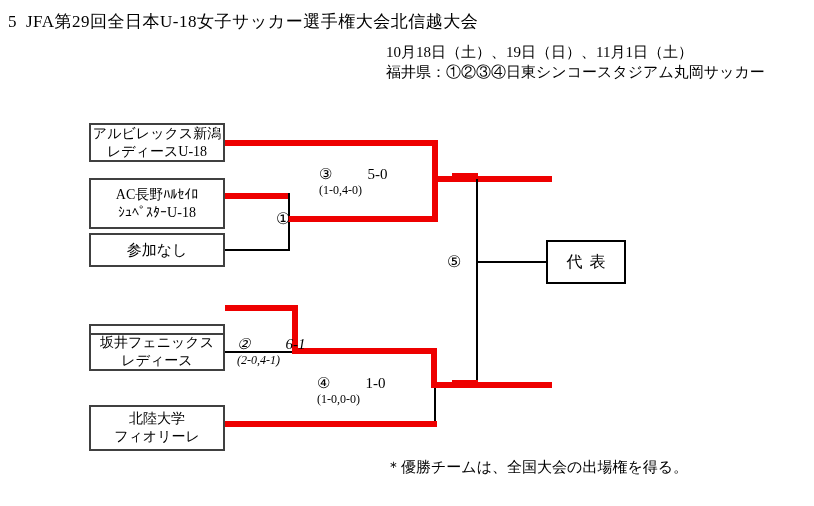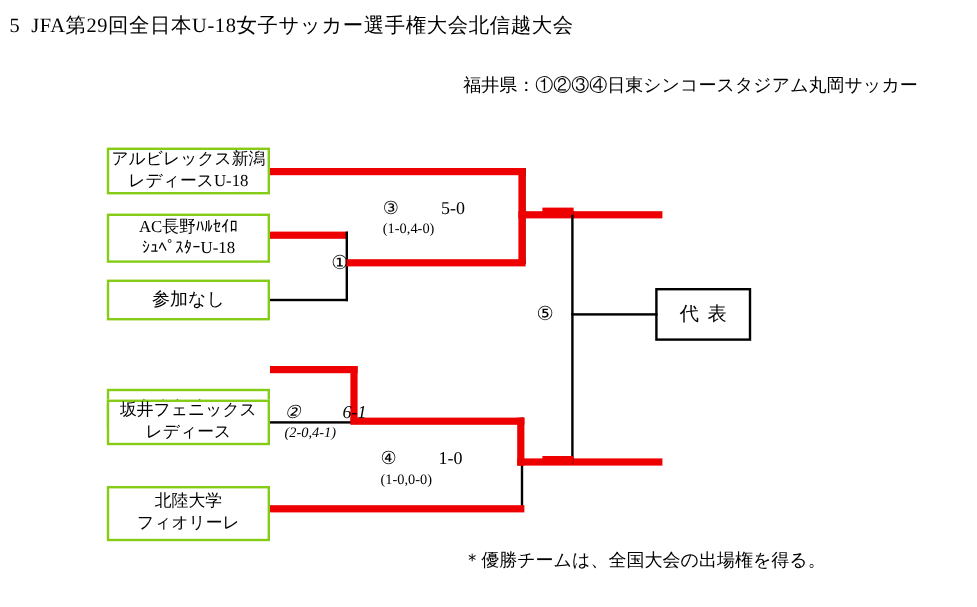--- a/index.html
+++ b/index.html
@@ -11,21 +11,21 @@
   .abs{position:absolute;}
 
   
   #title{left:8px;top:10px;font-size:17px;letter-spacing:0.5px;white-space:nowrap;}
   #title .num{margin-right:9px;}
   #meta{left:386px;top:42px;font-size:15px;line-height:20px;white-space:nowrap;}
   #meta .l3{display:block;padding-left:30px;}
 
   
   .team{
-    box-sizing:border-box;border:2px solid #84cc16;background:#fff;
+    box-sizing:border-box;border:2px solid #404040;background:#fff;
     width:136px;display:flex;flex-direction:column;align-items:center;
     justify-content:center;line-height:18px;font-size:14px;white-space:nowrap;
   }
   .team span{display:block;}
   .team.one-line{font-size:15px;}
   .rep{
     box-sizing:border-box;border:2px solid #000;background:#fff;
     width:80px;height:44px;display:flex;align-items:center;justify-content:center;
     font-size:16px;letter-spacing:7px;text-indent:7px;
   }
@@ -46,30 +46,30 @@
   #note{left:386px;top:458px;font-size:15px;white-space:nowrap;}
 </style>
 </head>
 <body>
 
 <div class="abs" id="title">
   <span class="num">5</span><span>JFA第29回全日本U-18女子サッカー選手権大会北信越大会</span>
 </div>
 
 <div class="abs" id="meta">
-  <br>
+  <span class="l1">10月18日（土）、19日（日）、11月1日（土）</span><br>
   <span class="l2">福井県：①②③④日東シンコースタジアム丸岡サッカー</span>
 </div>
 
 <div class="abs team" style="left:89px;top:123px;height:39px;">
   <span>アルビレックス新潟</span>
   <span>レディースU-18</span>
 </div>
 
-<div class="abs team" style="left:89px;top:178px;height:41px;">
+<div class="abs team" style="left:89px;top:178px;height:51px;">
   <span>AC長野ﾊﾙｾｲﾛ</span>
   <span>ｼｭﾍﾟｽﾀｰU-18</span>
 </div>
 
 <div class="abs team one-line" style="left:89px;top:233px;height:34px;text-align:right;">
   <span>参加なし</span>
 </div>
 
 <div class="abs team one-line" style="left:89px;top:288px;height:34px;margin-top:36px;">
   <span>富山新庄Rise</span>

